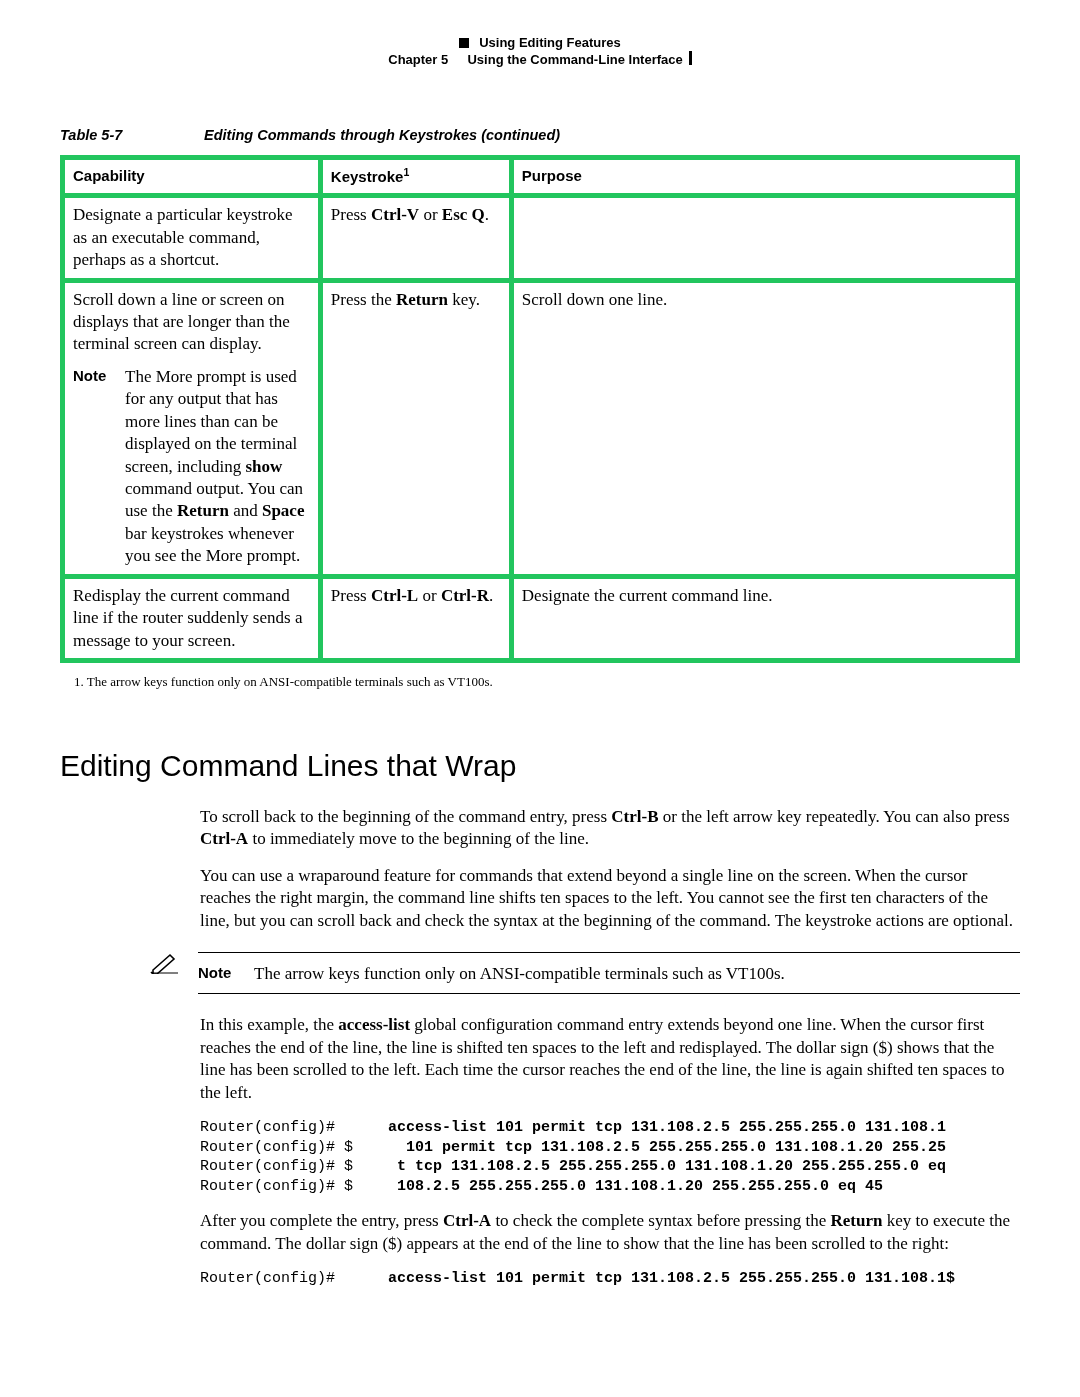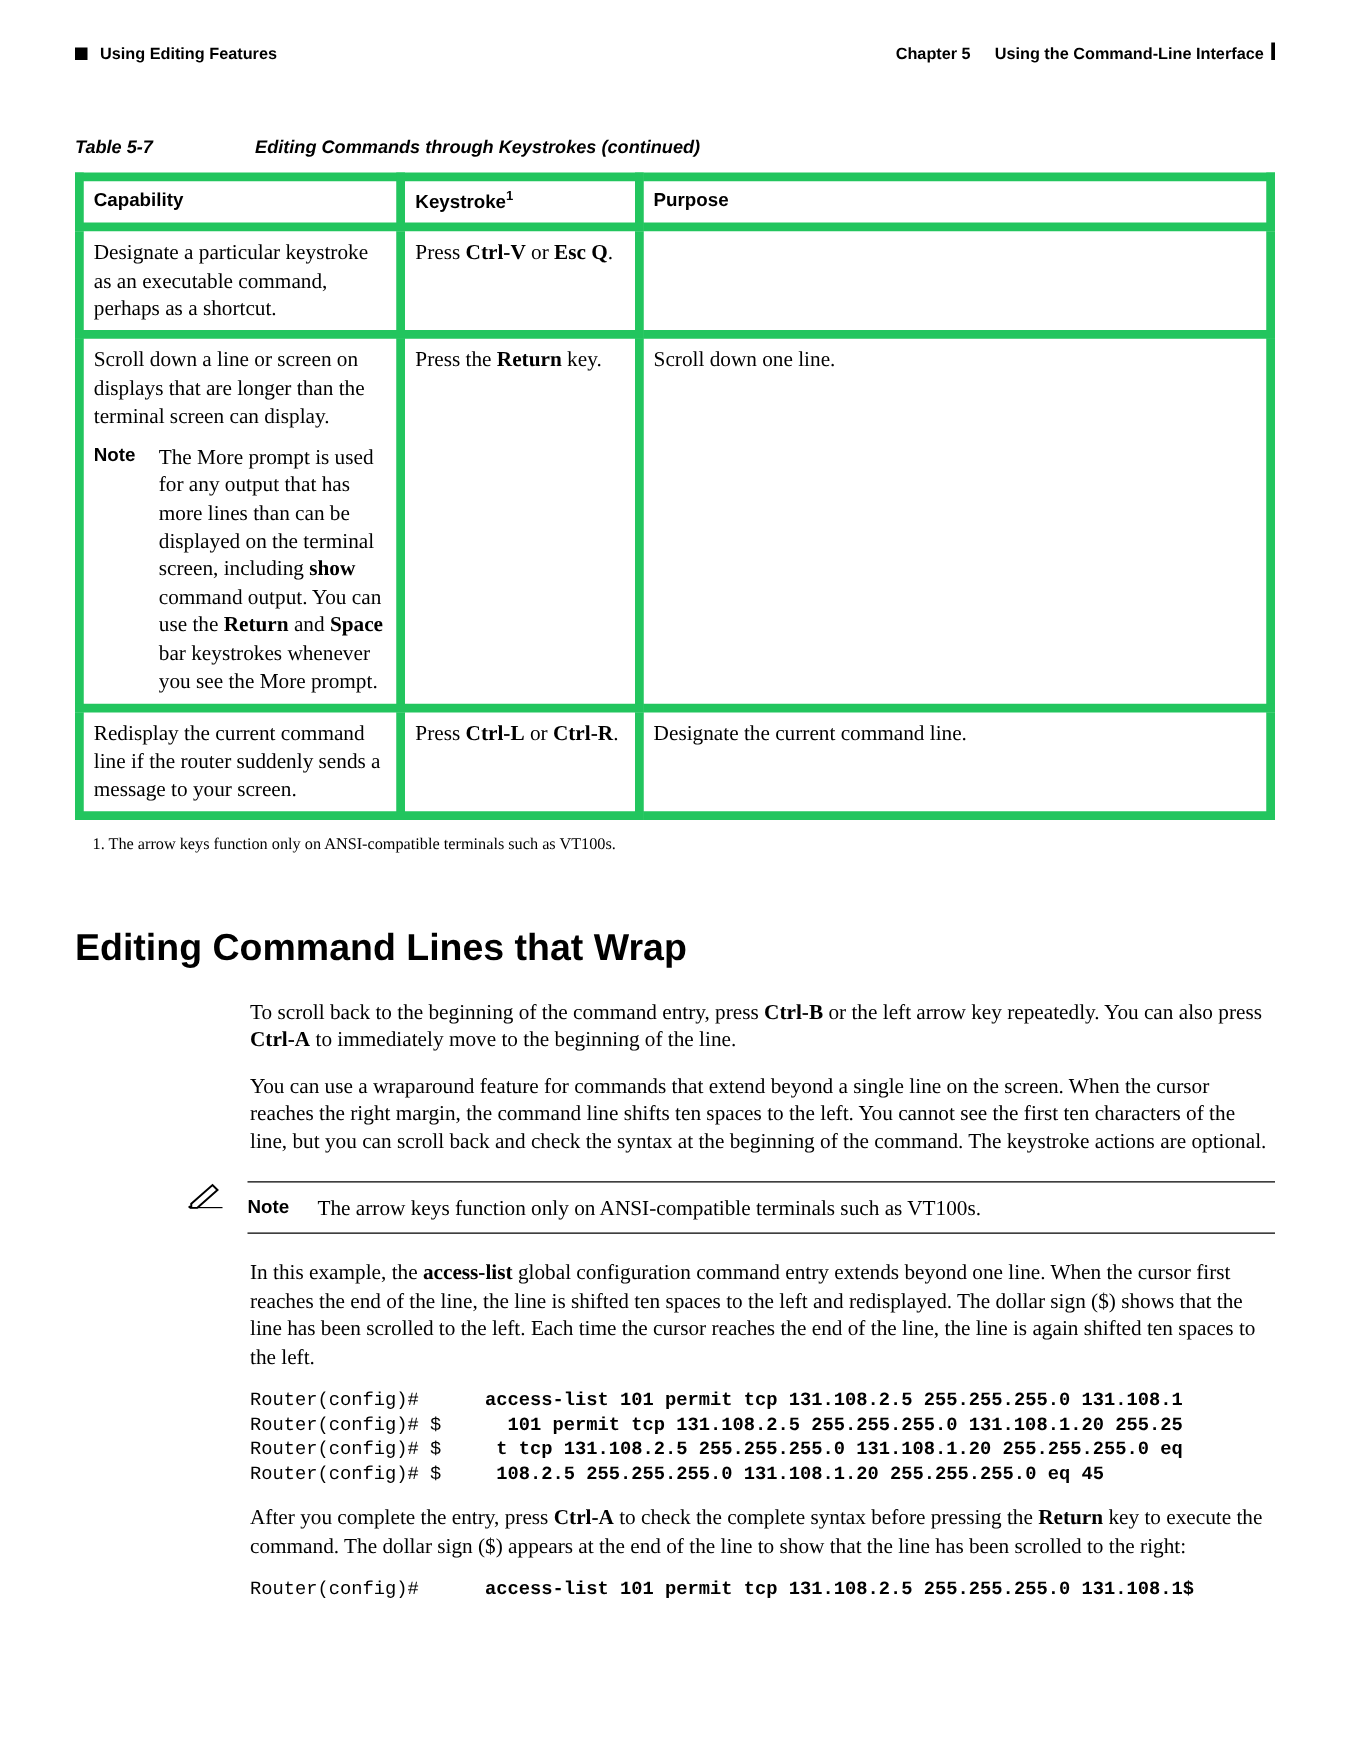--- a/index.html
+++ b/index.html
@@ -14,40 +14,41 @@
     line-height: 1.32;
   }
   .header-row {
     display: flex;
     justify-content: space-between;
     align-items: center;
     font-family: Arial, Helvetica, sans-serif;
     font-weight: bold;
     font-size: 13px;
     margin-bottom: 58px;
+    flex-direction: column;
   }
   .header-left { display: flex; align-items: center; gap: 10px; }
   .sq { width: 10px; height: 10px; background: #000; display: inline-block; }
   .header-right { display: flex; align-items: flex-start; gap: 6px; }
   .vbar { width: 3px; height: 14px; background: #000; display: inline-block; }
   .table-caption {
     font-family: Arial, Helvetica, sans-serif;
     font-weight: bold;
     font-style: italic;
     font-size: 14.5px;
     margin-bottom: 10px;
   }
   .table-caption .tlabel { display: inline-block; min-width: 140px; }
   table {
     border-collapse: collapse;
     width: 100%;
     table-layout: fixed;
   }
   th, td {
-    border: 7px solid #22c55e;
+    border: 5px solid #22c55e;
     padding: 6px 8px;
     vertical-align: top;
     text-align: left;
   }
   th {
     font-family: Arial, Helvetica, sans-serif;
     font-weight: bold;
     font-size: 15px;
   }
   col.c1 { width: 27%; }
@@ -61,21 +62,21 @@
     min-width: 40px;
   }
   .footnote {
     font-family: Georgia, serif;
     font-size: 13px;
     margin-top: 10px;
     margin-left: 14px;
   }
   h2.section {
     font-family: Arial, Helvetica, sans-serif;
-    font-weight: bold;
+    font-weight: normal;
     font-size: 30px;
     margin-top: 56px;
     margin-bottom: 20px;
   }
   .body-content { margin-left: 140px; }
   .body-content p { margin-bottom: 14px; }
   .note-block {
     margin-left: 90px;
     margin-top: 20px;
     margin-bottom: 20px;

